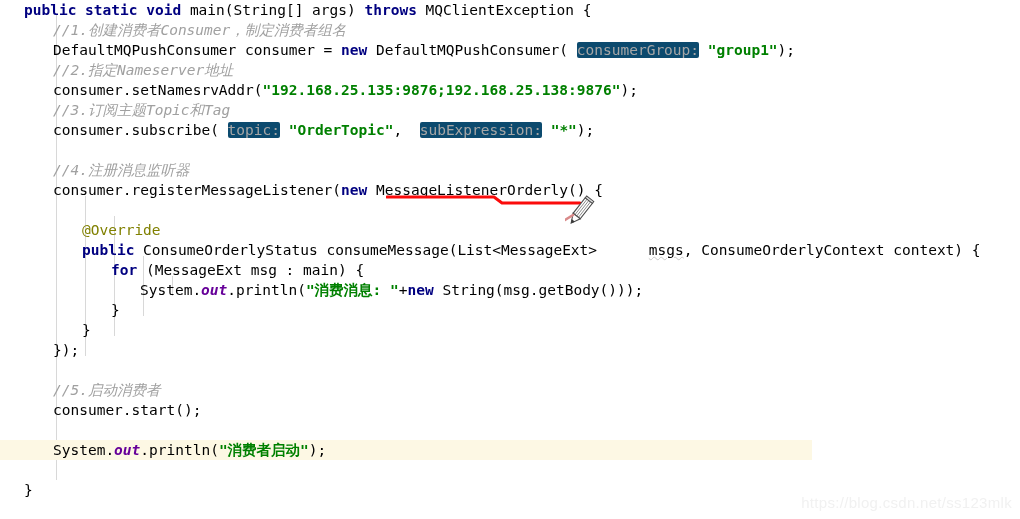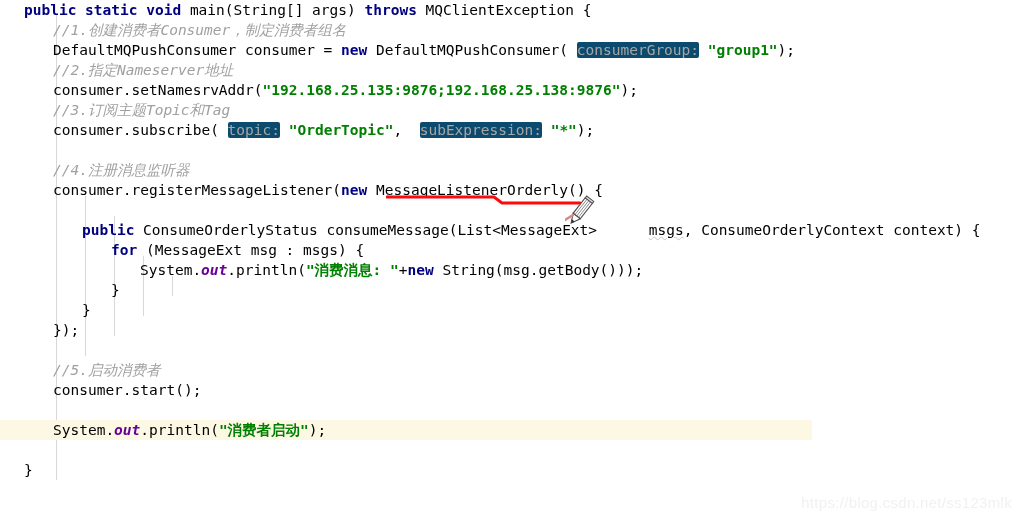--- a/index.html
+++ b/index.html
@@ -104,22 +104,23 @@
       <div class="line"><span style="padding-left: 29px;"><span class="cmt">//1.创建消费者Consumer，制定消费者组名</span></span></div>
       <div class="line"><span style="padding-left: 29px;"><span class="plain">DefaultMQPushConsumer consumer = </span><span class="kw">new </span><span class="plain">DefaultMQPushConsumer( </span><span class="hint">consumerGroup:</span><span class="plain"> </span><span class="str">"group1"</span><span class="plain">);</span></span></div>
       <div class="line"><span style="padding-left: 29px;"><span class="cmt">//2.指定Nameserver地址</span></span></div>
       <div class="line"><span style="padding-left: 29px;"><span class="plain">consumer.setNamesrvAddr(</span><span class="str">"192.168.25.135:9876;192.168.25.138:9876"</span><span class="plain">);</span></span></div>
       <div class="line"><span style="padding-left: 29px;"><span class="cmt">//3.订阅主题Topic和Tag</span></span></div>
       <div class="line"><span style="padding-left: 29px;"><span class="plain">consumer.subscribe( </span><span class="hint">topic:</span><span class="plain"> </span><span class="str">"OrderTopic"</span><span class="plain">,  </span><span class="hint">subExpression:</span><span class="plain"> </span><span class="str">"*"</span><span class="plain">);</span></span></div>
       <div class="line"><span style="padding-left: 0px;"></span></div>
       <div class="line"><span style="padding-left: 29px;"><span class="cmt">//4.注册消息监听器</span></span></div>
       <div class="line"><span style="padding-left: 29px; margin-top: 33px;"><span class="plain">consumer.registerMessageListener(</span><span class="kw">new </span><span class="plain">MessageListenerOrderly() {</span></span></div>
       <div class="line"><span style="padding-left: 0px;"></span></div>
+      <div class="line"><span style="padding-left: 58px;"><span class="anno">@Override</span></span></div>
       <div class="line"><span style="padding-left: 58px;"><span class="kw">public </span><span class="plain">ConsumeOrderlyStatus consumeMessage(List&lt;MessageExt&gt; </span><span class="sq">msgs</span><span class="plain">, ConsumeOrderlyContext context) {</span></span></div>
-      <div class="line"><span style="padding-left: 87px;"><span class="kw">for </span><span class="plain">(MessageExt msg : msgs) {</span></span></div>
+      <div class="line"><span style="padding-left: 87px;"><span class="kw">for </span><span class="plain">(MessageExt msg : main) {</span></span></div>
       <div class="line"><span style="padding-left: 116px;"><span class="plain">System.</span><span class="stat">out</span><span class="plain">.println(</span><span class="str">"消费消息: "</span><span class="plain">+</span><span class="kw">new </span><span class="plain">String(msg.getBody()));</span></span></div>
       <div class="line"><span style="padding-left: 87px;"><span class="plain">}</span></span></div>
       <div class="line"><span style="padding-left: 58px;"><span class="plain">}</span></span></div>
       <div class="line"><span style="padding-left: 29px;"><span class="plain">});</span></span></div>
       <div class="line"><span style="padding-left: 0px;"></span></div>
       <div class="line"><span style="padding-left: 29px;"><span class="cmt">//5.启动消费者</span></span></div>
       <div class="line"><span style="padding-left: 29px;"><span class="plain">consumer.start();</span></span></div>
       <div class="line"><span style="padding-left: 0px;"></span></div>
       <div class="line highlighted"><span style="padding-left: 29px;"><span class="plain">System.</span><span class="stat">out</span><span class="plain">.println(</span><span class="str">"消费者启动"</span><span class="plain">);</span></span></div>
       <div class="line"><span style="padding-left: 0px;"></span></div>

